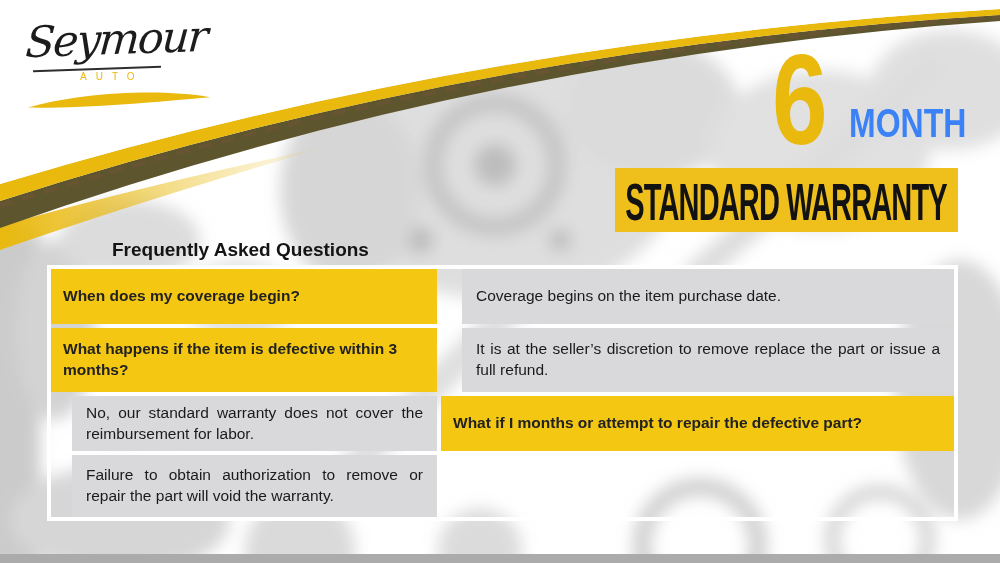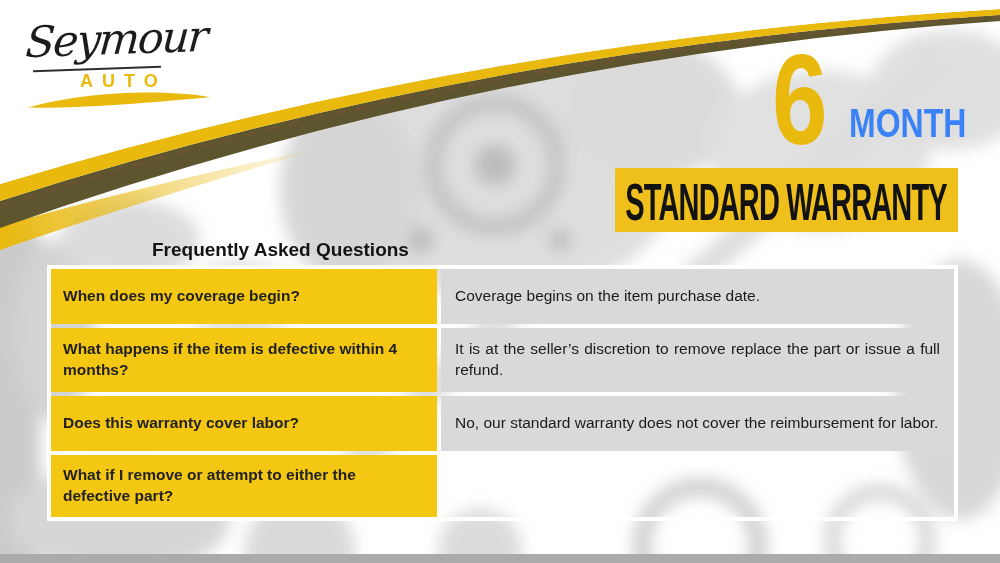--- a/index.html
+++ b/index.html
@@ -7,48 +7,48 @@
         font-family:"Liberation Sans",sans-serif;}
   .page svg.layer{position:absolute;left:0;top:0;width:1000px;height:563px;}
 
   
   .logo{position:absolute;left:20px;top:14px;width:230px;height:100px;z-index:5;}
   .logo-script{position:absolute;left:6px;top:0;font-family:"DejaVu Serif",serif;
     font-style:italic;font-size:43px;font-weight:500;color:#1c1c1c;letter-spacing:-2px;
     transform:skewX(-6deg) rotate(-2deg);}
   .logo-underline{position:absolute;left:13px;top:54px;width:128px;height:2px;
     background:#2e2e2e;transform:rotate(-2deg);}
-  .logo-auto{position:absolute;left:60px;top:57px;font-size:18px;font-weight:bold;
+  .logo-auto{position:absolute;left:60px;top:57px;font-size:10px;font-weight:normal;
     letter-spacing:9px;color:var(--gold,#DFAF10);}
   .logo-swoosh{position:absolute;left:4px;top:74px;width:190px;height:24px;}
 
   
   .cond{display:inline-block;transform-origin:left top;}
   .hero-number{position:absolute;left:772px;top:44px;z-index:5;font-size:128px;line-height:0.88;
     font-weight:bold;color:var(--gold,#F3C41B);}
   .hero-number .cond{transform:scaleX(0.78);}
   .hero-unit{position:absolute;left:849px;top:103px;z-index:5;font-size:40px;line-height:1;
     font-weight:bold;color:#3b82f6;letter-spacing:0px;}
   .hero-unit .cond{transform:scaleX(0.80);}
   .hero-banner{position:absolute;left:615px;top:168px;width:343px;height:64px;z-index:5;
     background:var(--banner-gold,#EFBF1C);display:flex;align-items:flex-end;justify-content:center;}
   .hero-banner .cond{font-size:50px;font-weight:bold;color:#121212;letter-spacing:-1.5px;
     transform:scaleX(0.58) scaleY(1.02);transform-origin:center;white-space:nowrap;}
 
   
   .faq-heading{position:absolute;left:112px;top:239px;z-index:5;font-size:19px;
-    font-weight:bold;color:#141414;margin-left:40px;}
+    font-weight:bold;color:#141414;}
   .faq-table{position:absolute;left:47px;top:265px;width:911px;z-index:5;
     display:grid;grid-template-columns:386px 1fr;grid-template-rows:55px 64px 55px 62px;
     gap:4px;border:4px solid #fff;box-sizing:border-box;background:transparent;}
   .qcell{background:var(--cell-yellow,#F4C713);display:flex;align-items:center;
     padding:17px 12px;}
   .q{font-size:15.5px;font-weight:bold;color:#222;line-height:1.35;}
   .acell{background:var(--cell-gray,#D9D9DC);display:flex;align-items:center;
-    padding:0 14px;}
+    padding:0 14px;margin-left:21px;}
   .a{font-size:15.5px;color:#1a1a1a;line-height:1.35;text-align:justify;width:100%;}
 </style>
 </head>
 <body>
 
 <div class="page">
 
   <svg class="layer" viewBox="0 0 1000 563" preserveAspectRatio="none" aria-hidden="true">
     <defs>
       <filter id="blur1" x="-40%" y="-40%" width="180%" height="180%">
@@ -121,31 +121,31 @@
 
   <div class="faq-table">
     <div class="qcell">
       <span class="q">When does my coverage begin?</span>
     </div>
     <div class="acell">
       <span class="a">Coverage begins on the item purchase date.</span>
     </div>
 
     <div class="qcell">
-      <span class="q">What happens if the item is defective within 4 months?</span>
+      <span class="q">What happens if the item is defective within 3 months?</span>
     </div>
     <div class="acell">
       <span class="a">It is at the seller’s discretion to remove replace the part or issue a full refund.</span>
     </div>
 
-    <div class="qcell">
-      <span class="q">Does this warranty cover labor?</span>
-    </div>
     <div class="acell">
       <span class="a">No, our standard warranty does not cover the reimbursement for labor.</span>
     </div>
 
     <div class="qcell">
-      <span class="q">What if I remove or attempt to either the defective part?</span>
+      <span class="q">What if I months or attempt to repair the defective part?</span>
+    </div>
+    <div class="acell">
+      <span class="a">Failure to obtain authorization to remove or repair the part will void the warranty.</span>
     </div>
   </div>
 
 </div>
 
 </body></html>

